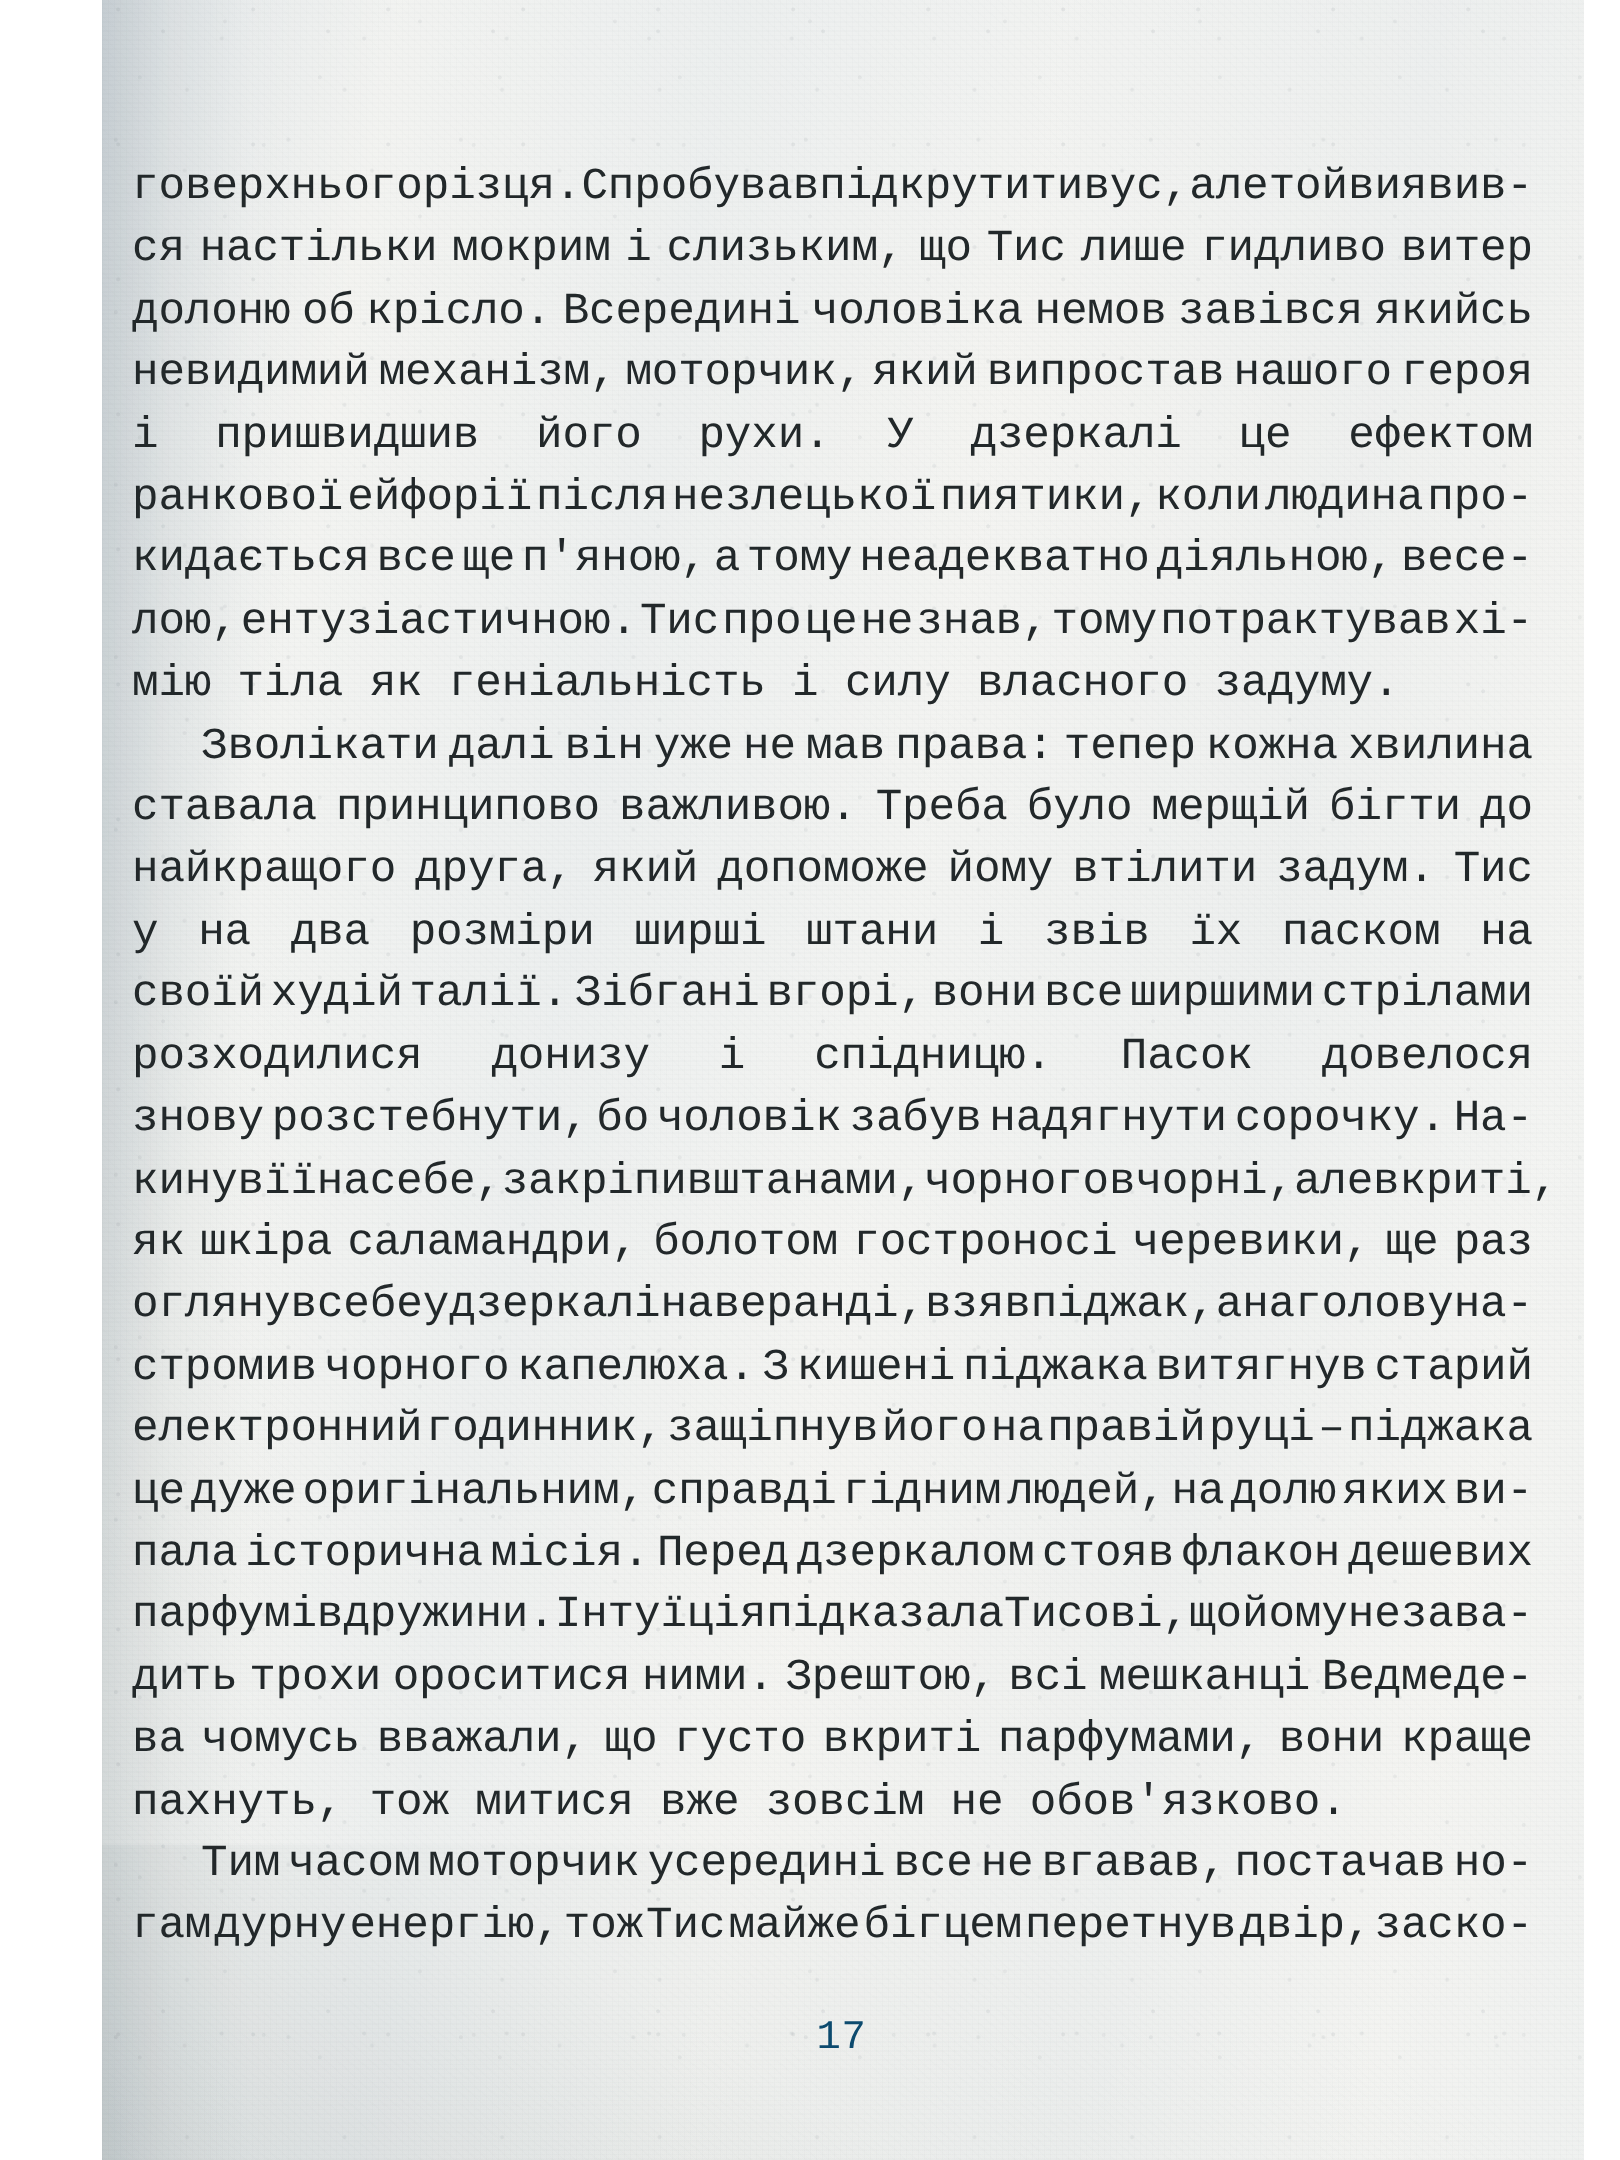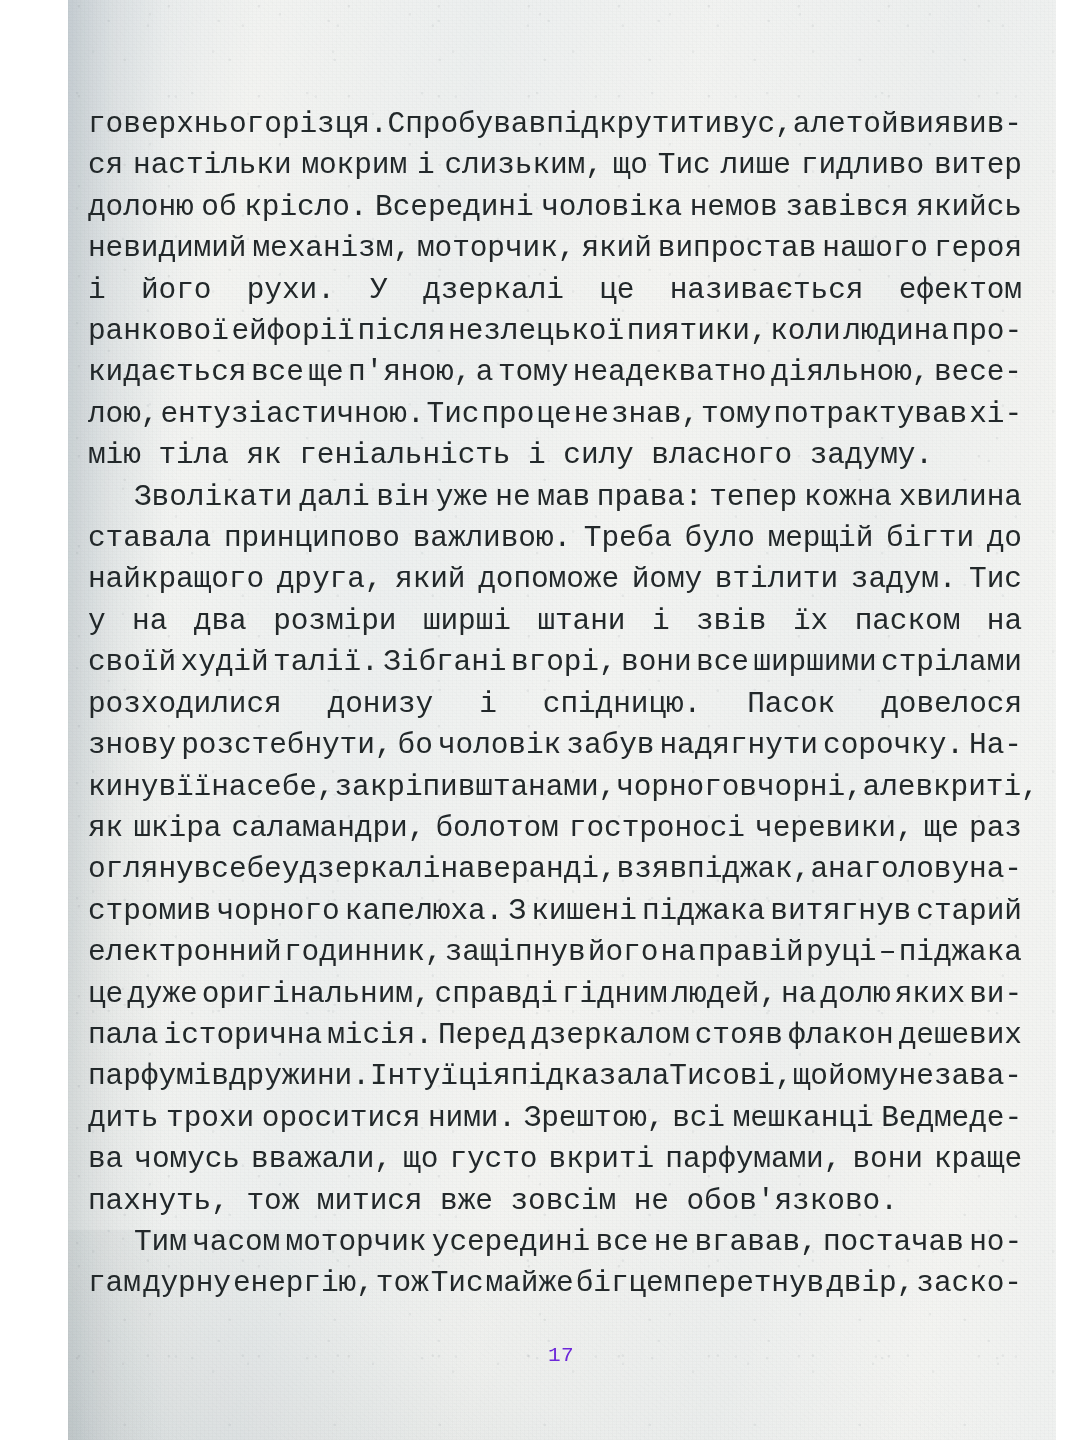--- a/index.html
+++ b/index.html
@@ -167,22 +167,22 @@
     transform-origin: left center;
   }
 
   
   #folio {
     position: absolute;
     left: 0;
     right: 0;
     top: 1344px;
     text-align: center;
-    color: #6d28d9;
-    font-size: 21px;
+    color: #0c4a6e;
+    font-size: 27px;
     letter-spacing: 0.5px;
     margin-left: 42px;
   }
   #folio .num { display: inline-block; }
 </style>
 </head>
 <body>
 
 <div id="page">
 
@@ -192,21 +192,21 @@
   <div id="grain"></div>
   <div id="left-margin"></div>
   <div id="right-margin"></div>
 
   <div id="textblock">
       <div class="para">
         <div class="line justify"><span class="w">го</span><span class="w">верхнього</span><span class="w">різця.</span><span class="w">Спробував</span><span class="w">підкрутити</span><span class="w">вус,</span><span class="w">але</span><span class="w">той</span><span class="w">виявив-</span></div>
         <div class="line justify"><span class="w">ся</span><span class="w">настільки</span><span class="w">мокрим</span><span class="w">і</span><span class="w">слизьким,</span><span class="w">що</span><span class="w">Тис</span><span class="w">лише</span><span class="w">гидливо</span><span class="w">витер</span></div>
         <div class="line justify"><span class="w">долоню</span><span class="w">об</span><span class="w">крісло.</span><span class="w">Всередині</span><span class="w">чоловіка</span><span class="w">немов</span><span class="w">завівся</span><span class="w">якийсь</span></div>
         <div class="line justify"><span class="w">невидимий</span><span class="w">механізм,</span><span class="w">моторчик,</span><span class="w">який</span><span class="w">випростав</span><span class="w">нашого</span><span class="w">героя</span></div>
-        <div class="line justify"><span class="w">і</span><span class="w">його</span><span class="w">рухи.</span><span class="w">У</span><span class="w">дзеркалі</span><span class="w">це</span><span class="w">називається</span><span class="w">ефектом</span></div>
+        <div class="line justify"><span class="w">і</span><span class="w">пришвидшив</span><span class="w">його</span><span class="w">рухи.</span><span class="w">У</span><span class="w">дзеркалі</span><span class="w">це</span><span class="w">ефектом</span></div>
         <div class="line justify"><span class="w">ранкової</span><span class="w">ейфорії</span><span class="w">після</span><span class="w">незлецької</span><span class="w">пиятики,</span><span class="w">коли</span><span class="w">людина</span><span class="w">про-</span></div>
         <div class="line justify"><span class="w">кидається</span><span class="w">все</span><span class="w">ще</span><span class="w">п'яною,</span><span class="w">а</span><span class="w">тому</span><span class="w">неадекватно</span><span class="w">діяльною,</span><span class="w">весе-</span></div>
         <div class="line justify"><span class="w">лою,</span><span class="w">ентузіастичною.</span><span class="w">Тис</span><span class="w">про</span><span class="w">це</span><span class="w">не</span><span class="w">знав,</span><span class="w">тому</span><span class="w">потрактував</span><span class="w">хі-</span></div>
         <div class="line last">мію тіла як геніальність і силу власного задуму.</div>
       </div>
       <div class="para">
         <div class="line justify indent"><span class="w">Зволікати</span><span class="w">далі</span><span class="w">він</span><span class="w">уже</span><span class="w">не</span><span class="w">мав</span><span class="w">права:</span><span class="w">тепер</span><span class="w">кожна</span><span class="w">хвилина</span></div>
         <div class="line justify"><span class="w">ставала</span><span class="w">принципово</span><span class="w">важливою.</span><span class="w">Треба</span><span class="w">було</span><span class="w">мерщій</span><span class="w">бігти</span><span class="w">до</span></div>
         <div class="line justify"><span class="w">найкращого</span><span class="w">друга,</span><span class="w">який</span><span class="w">допоможе</span><span class="w">йому</span><span class="w">втілити</span><span class="w">задум.</span><span class="w">Тис</span></div>
         <div class="line justify"><span class="w">у</span><span class="w">на</span><span class="w">два</span><span class="w">розміри</span><span class="w">ширші</span><span class="w">штани</span><span class="w">і</span><span class="w">звів</span><span class="w">їх</span><span class="w">паском</span><span class="w">на</span></div>

